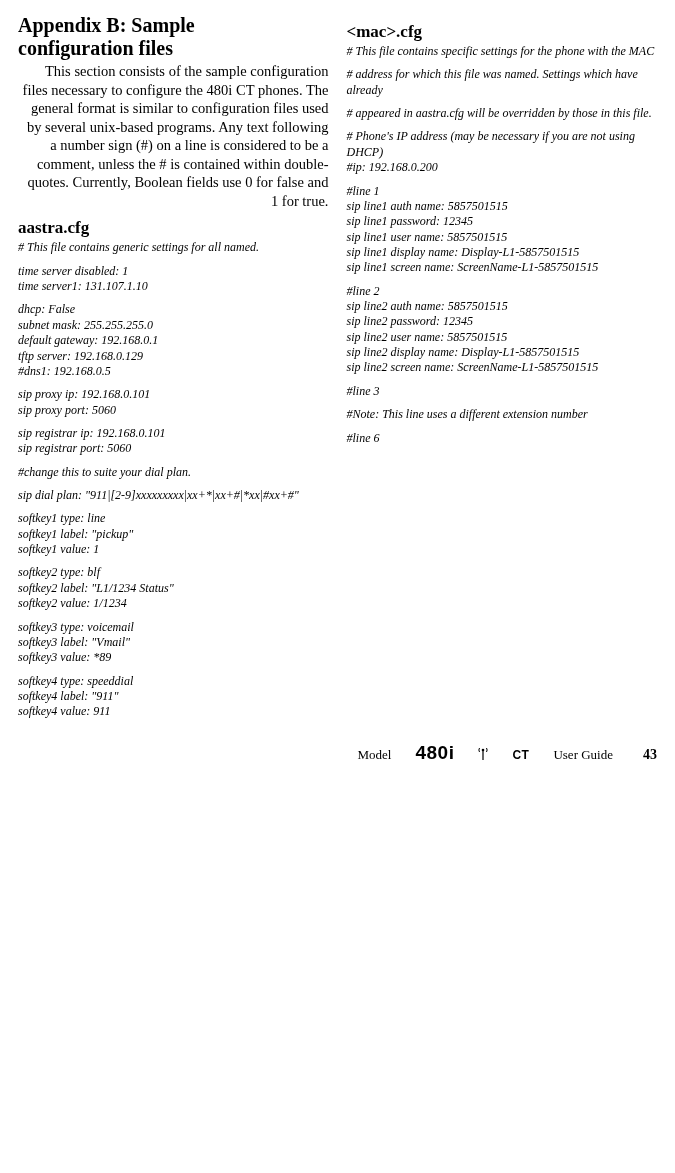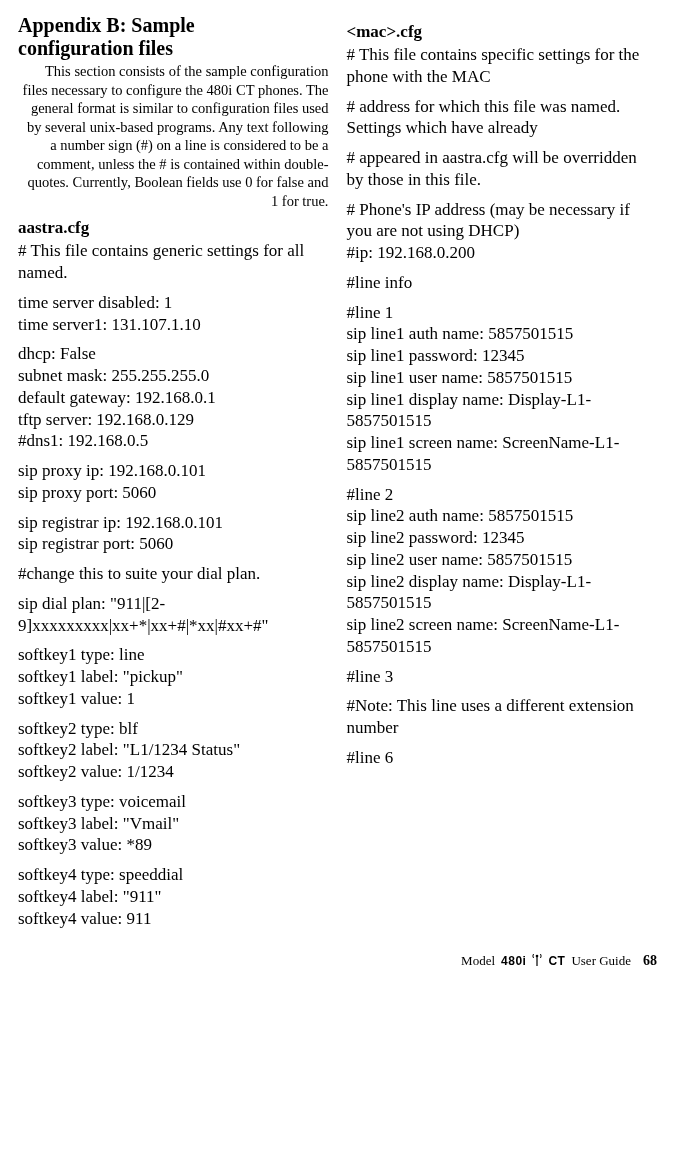--- a/index.html
+++ b/index.html
@@ -33,35 +33,36 @@
     line-height: 1.28;
     margin: 0 0 8px 0;
     text-align: right;
   }
   h2.section {
     font-size: 17px;
     font-weight: 700;
     margin: 8px 0 2px 0;
   }
   p.italic {
-    font-size: 17px;
+    font-style: italic;
+    font-size: 12px;
     line-height: 1.28;
     margin: 0 0 8px 0;
     white-space: pre-wrap;
   }
   .footer {
     display: flex;
     justify-content: flex-end;
     align-items: baseline;
     padding: 6px 18px 10px 4px;
     font-size: 13px;
-    gap: 6px;
+    gap: 24px;
   }
   .footer .model { font-size: 13px; }
-  .footer .bold480 { font-weight: 700; font-size: 12px; font-family: Arial, sans-serif; letter-spacing: 0.5px;}
+  .footer .bold480 { font-weight: 700; font-size: 19px; font-family: Arial, sans-serif; letter-spacing: 0.5px;}
   .footer .ug { font-size: 13px; }
   .footer .pagenum { font-weight: 700; font-size: 14px; margin-left: 6px; }
   .antenna {
     display:inline-block;
     width:10px; height:14px; position:relative; top:2px;
   }
 </style>
 </head>
 <body>
 
@@ -104,21 +105,20 @@
 softkey4 value: 911</p>
     </div>
 
     <div class="col">
       <h2 class="section" style="margin-top:8px">&lt;mac&gt;.cfg</h2>
       <p class="italic"># This file contains specific settings for the phone with the MAC</p>
       <p class="italic"># address for which this file was named. Settings which have already</p>
       <p class="italic"># appeared in aastra.cfg will be overridden by those in this file.</p>
       <p class="italic"># Phone's IP address (may be necessary if you are not using DHCP)
 #ip: 192.168.0.200</p>
-      <p class="italic">#line info</p>
       <p class="italic">#line 1
 sip line1 auth name: 5857501515
 sip line1 password: 12345
 sip line1 user name: 5857501515
 sip line1 display name: Display-L1-5857501515
 sip line1 screen name: ScreenName-L1-5857501515</p>
       <p class="italic">#line 2
 sip line2 auth name: 5857501515
 sip line2 password: 12345
 sip line2 user name: 5857501515
@@ -138,14 +138,14 @@
   <span class="antenna">
     <svg viewBox="0 0 10 14" width="10" height="14">
       <circle cx="5" cy="3" r="1.3" fill="#000"></circle>
       <line x1="5" y1="4" x2="5" y2="13" stroke="#000" stroke-width="1.2"></line>
       <path d="M1.5 1 Q0.2 3 1.5 5" fill="none" stroke="#000" stroke-width="1"></path>
       <path d="M8.5 1 Q9.8 3 8.5 5" fill="none" stroke="#000" stroke-width="1"></path>
     </svg>
   </span>
   <span class="bold480" style="font-size:12px">CT</span>
   <span class="ug">User Guide</span>
-  <span class="pagenum">68</span>
+  <span class="pagenum">43</span>
 </div>
 
 </body></html>

